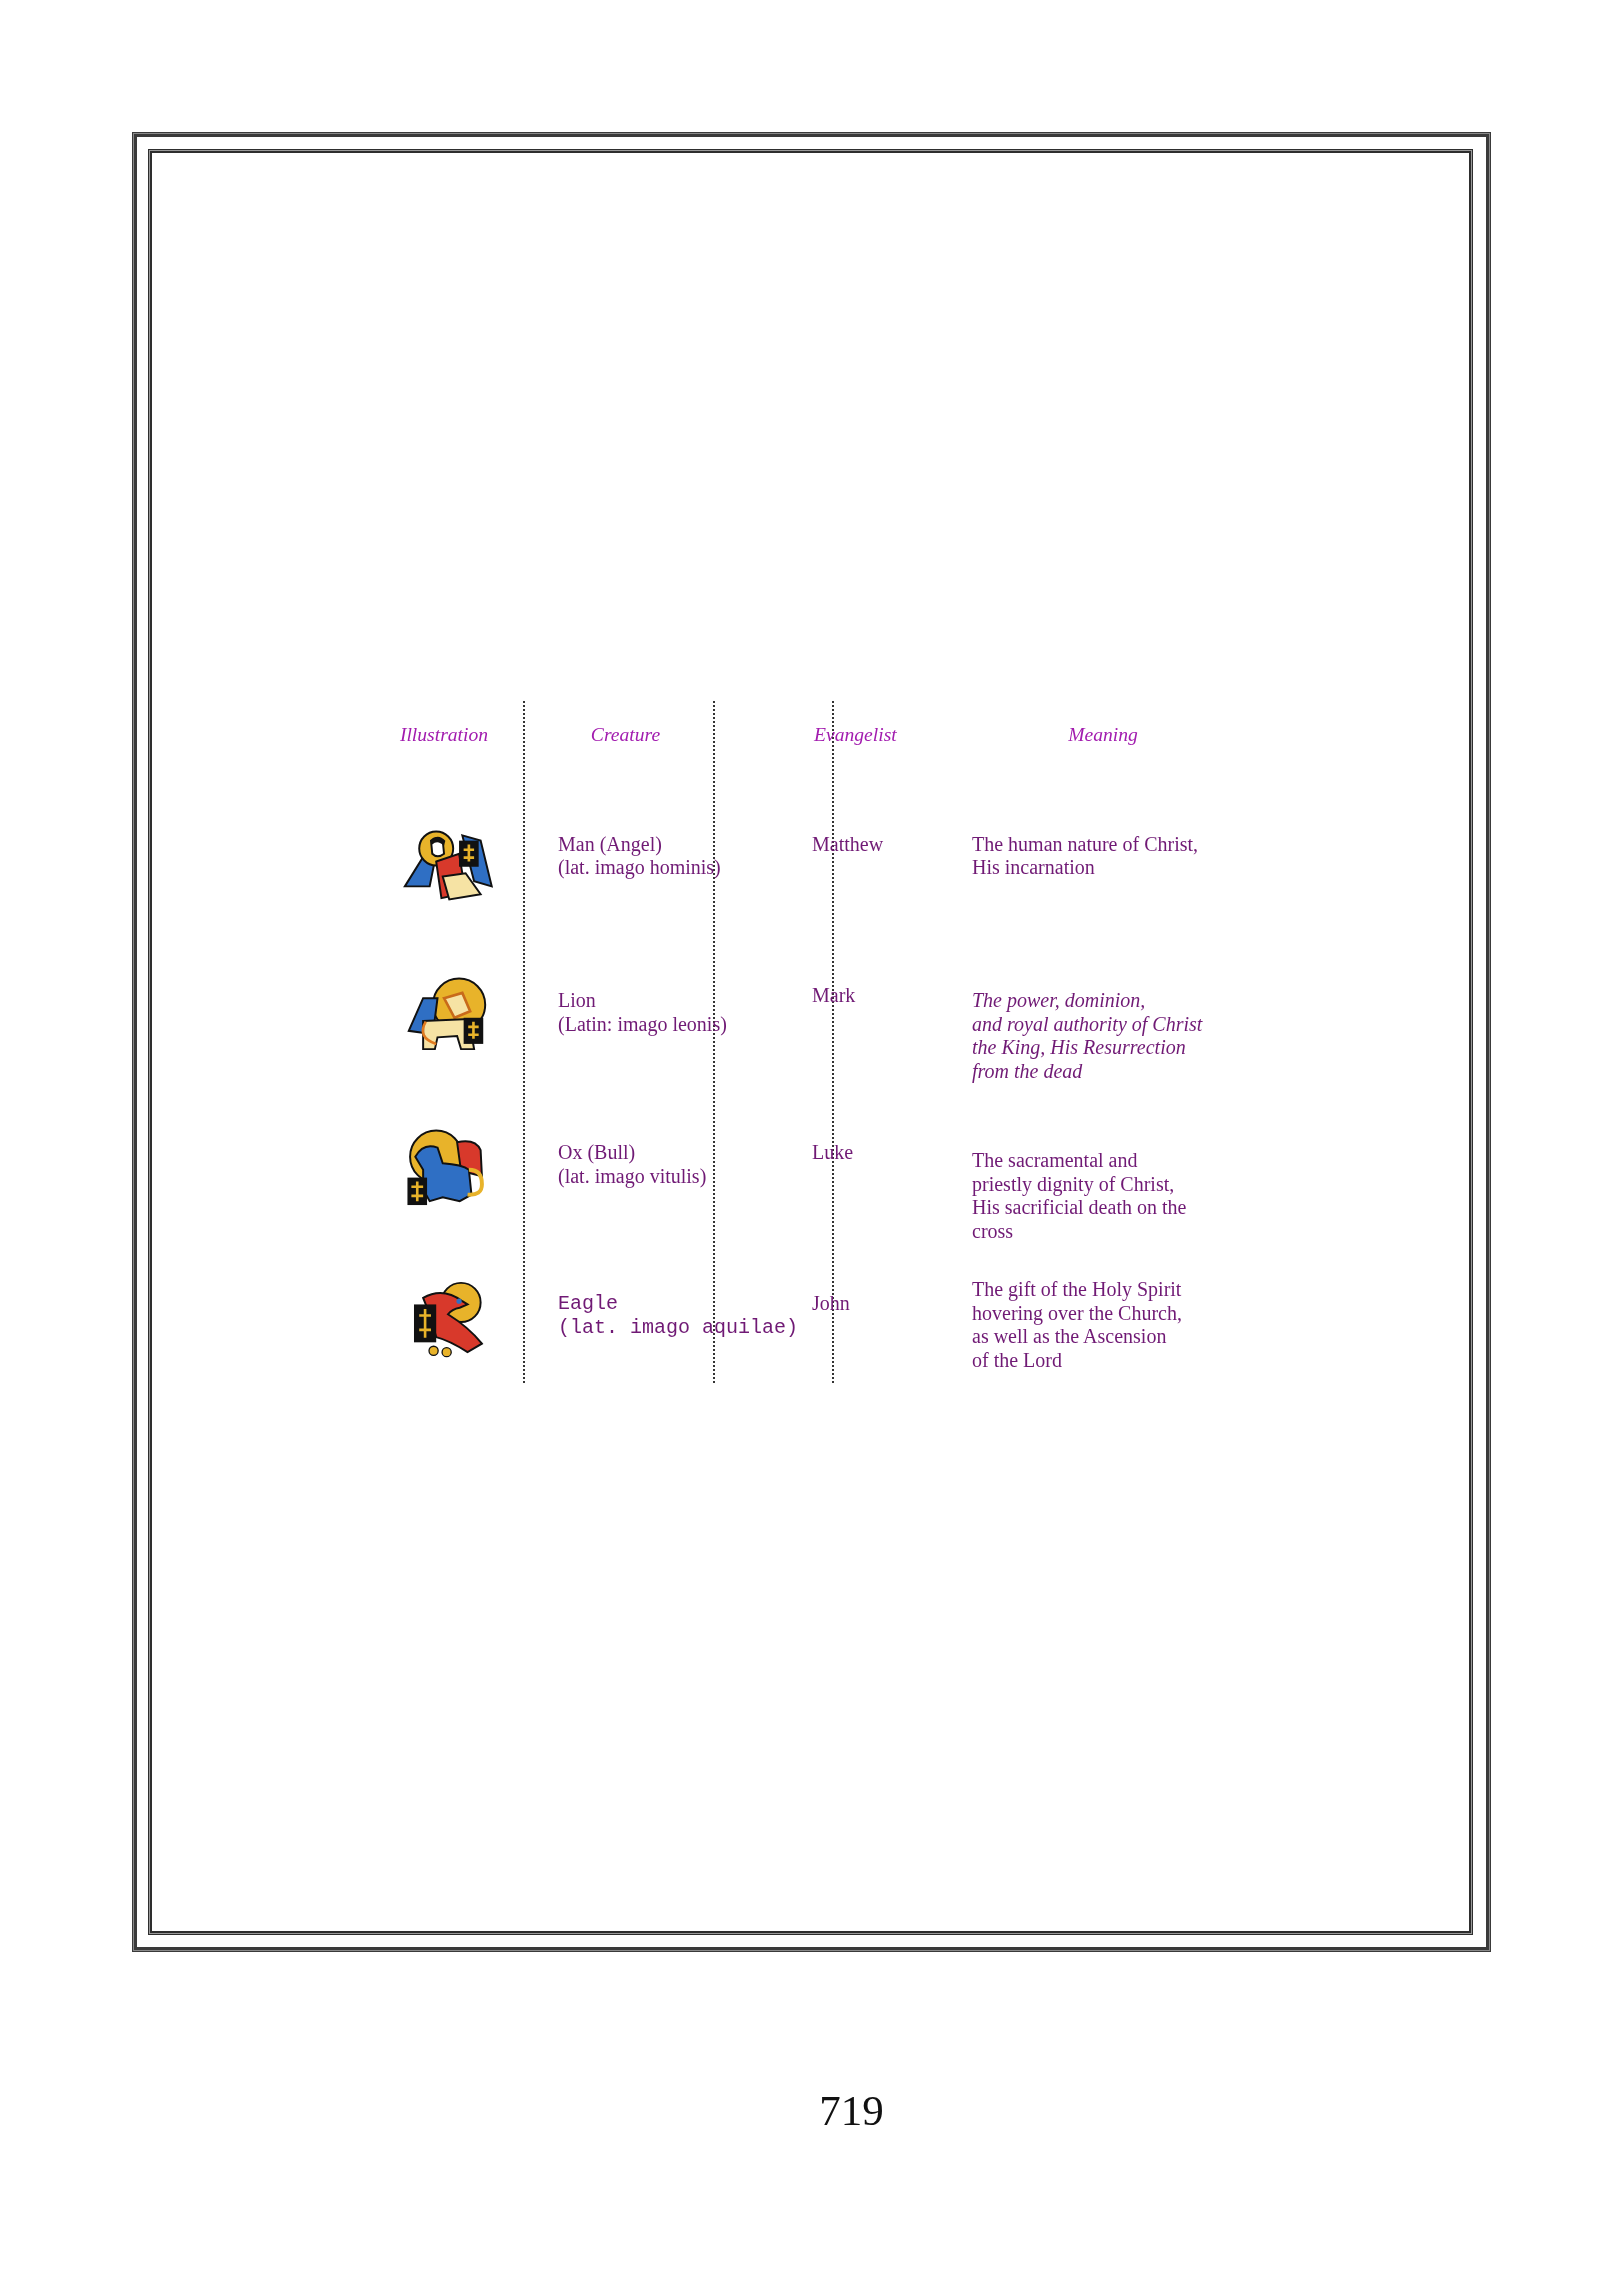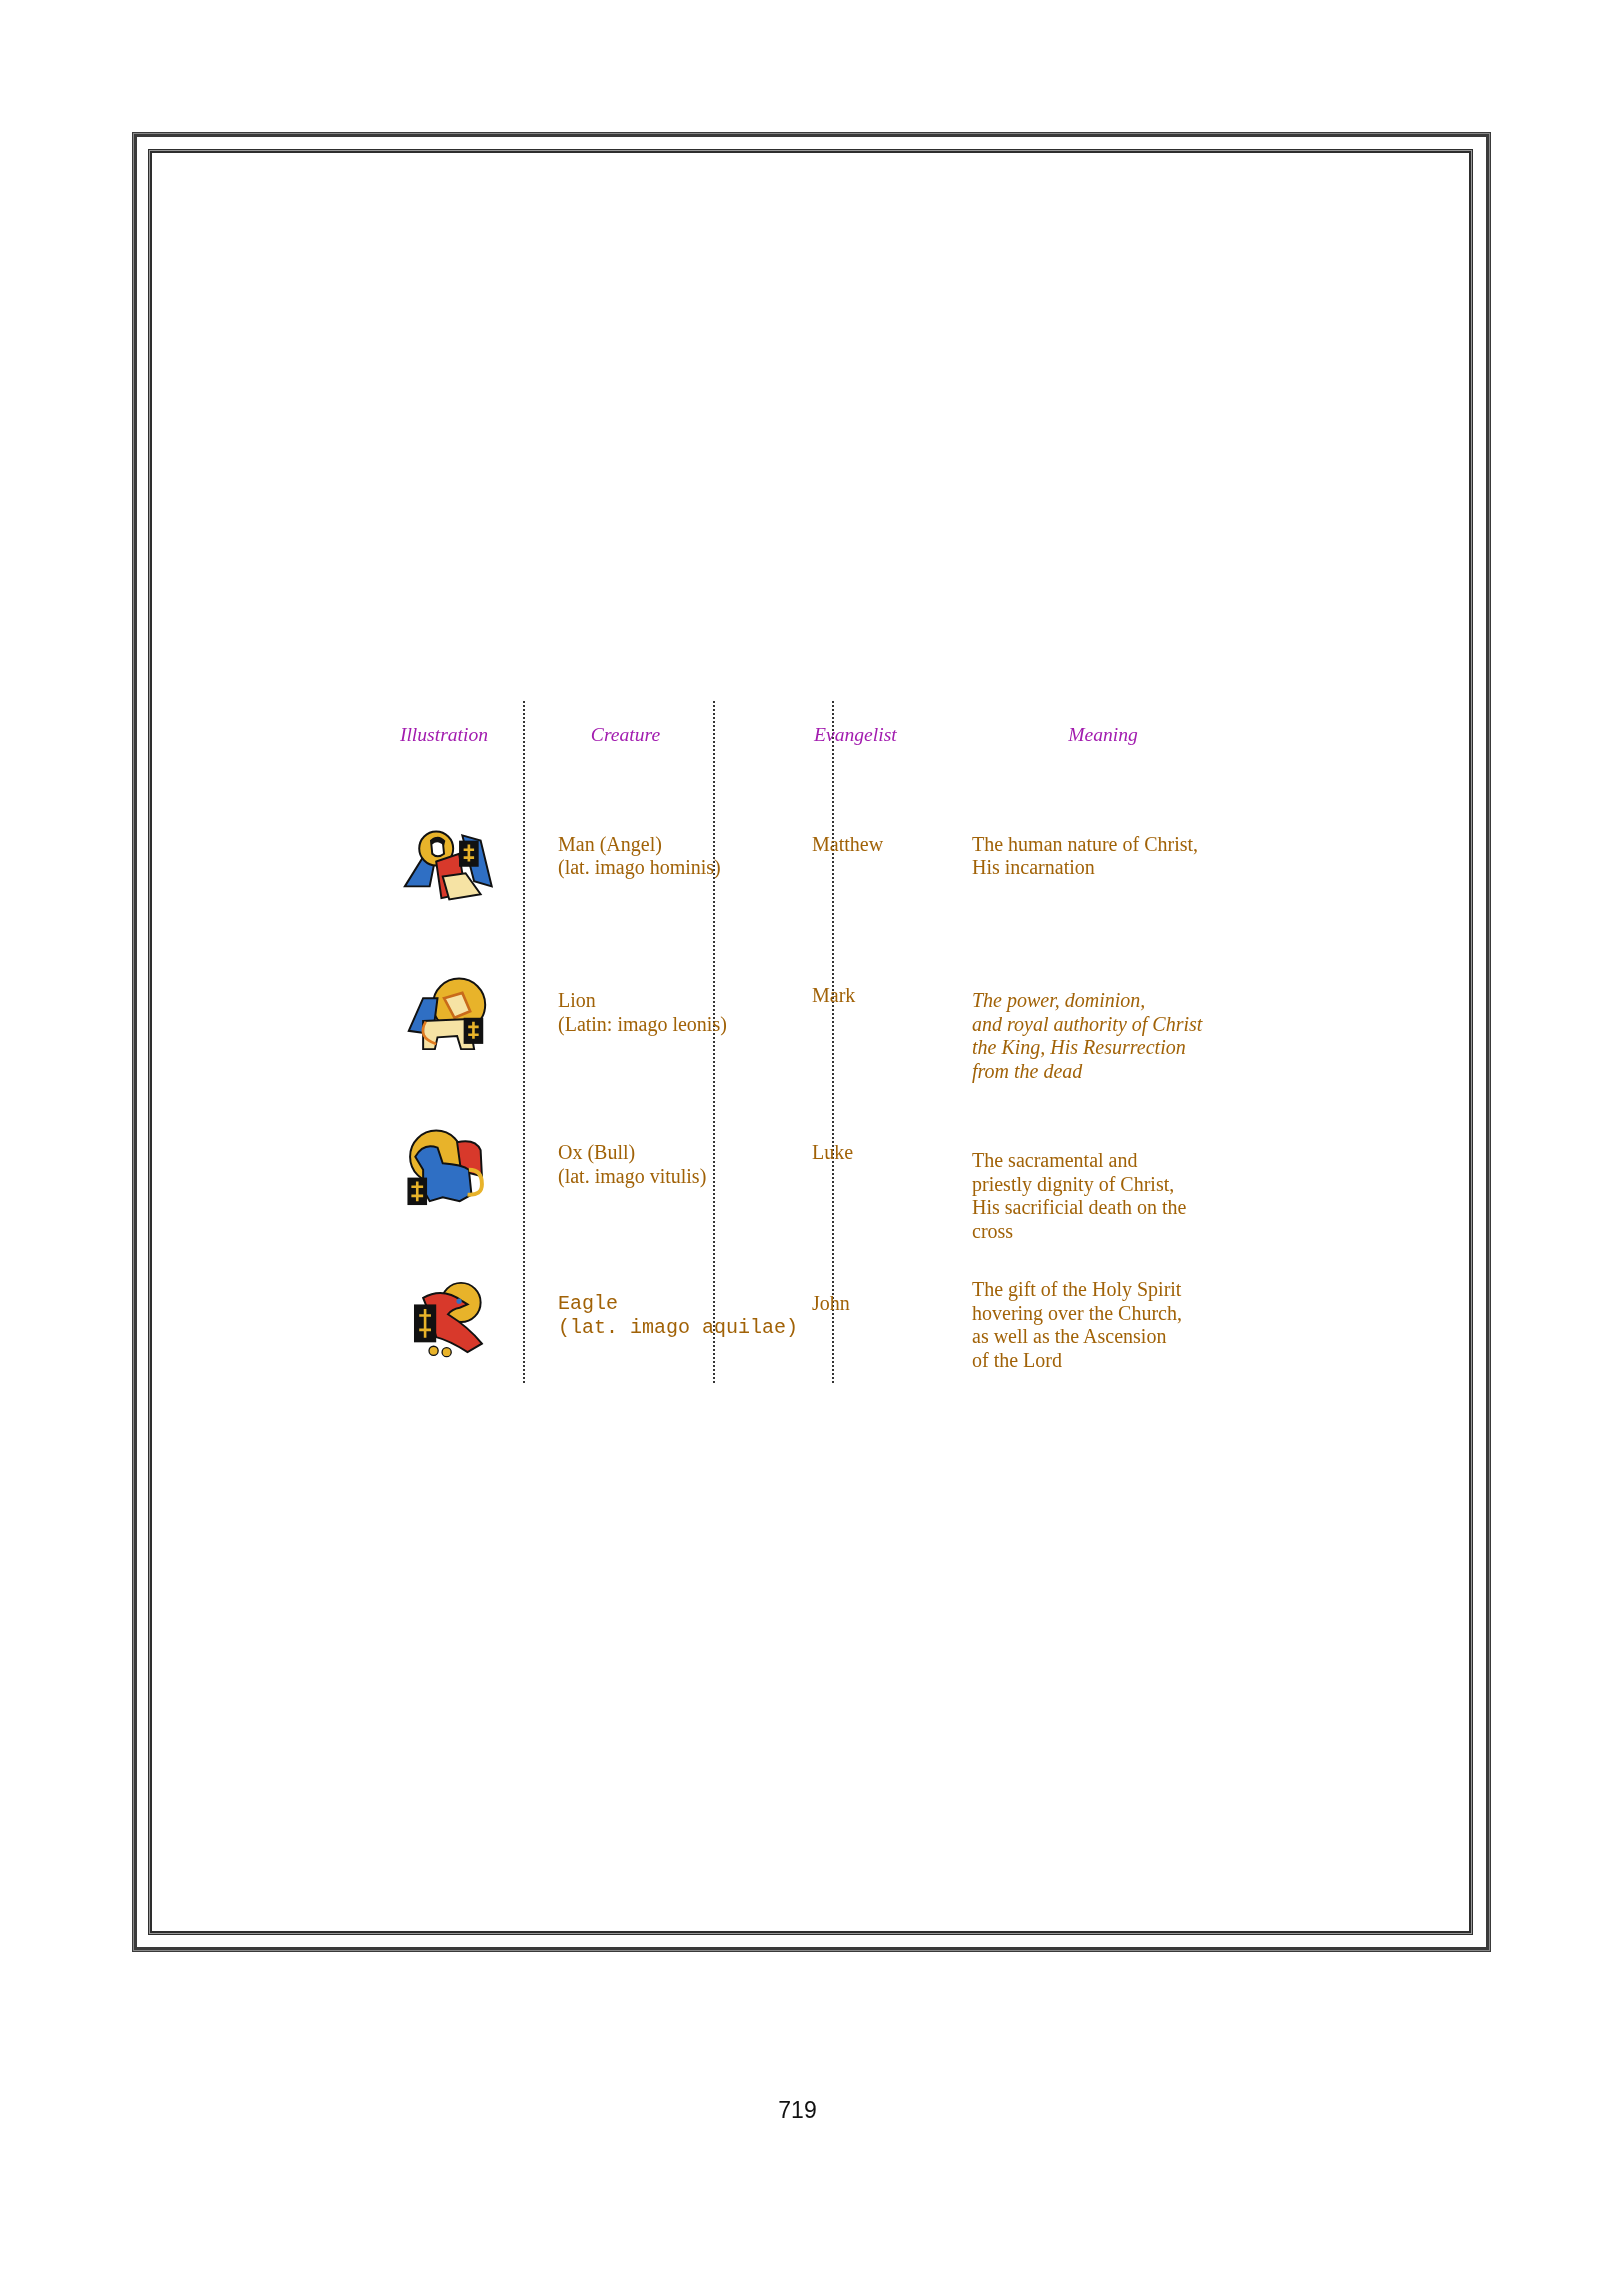--- a/index.html
+++ b/index.html
@@ -71,35 +71,35 @@
       left: 397px;
       width: 98px;
       height: 85px;
     }
     .cell {
       position: absolute;
       font-size: 20px;
       line-height: 23.6px;
       white-space: pre-line;
       font-family: "Liberation Serif", "DejaVu Serif", serif;
-      color: #a16207;
+      color: #701a75;
     }
     .cell.creature   { left: 558px; }
     .cell.evangelist { left: 812px; }
     .cell.meaning    { left: 972px; }
 
     .page-number {
       position: absolute;
       top: 2091px;
-      left: 732px;
+      left: 786px;
       width: 131px;
       text-align: center;
-      font-size: 23px;
+      font-size: 43px;
       line-height: 39px;
-      font-family: Liberation Sans, sans-serif;
+      font-family: Liberation Serif, serif;
       color: #111;
     }
   </style>
 </head>
 <body>
 
 <div class="frame-outer"></div>
 <div class="frame-inner"></div>
 
 <div>

